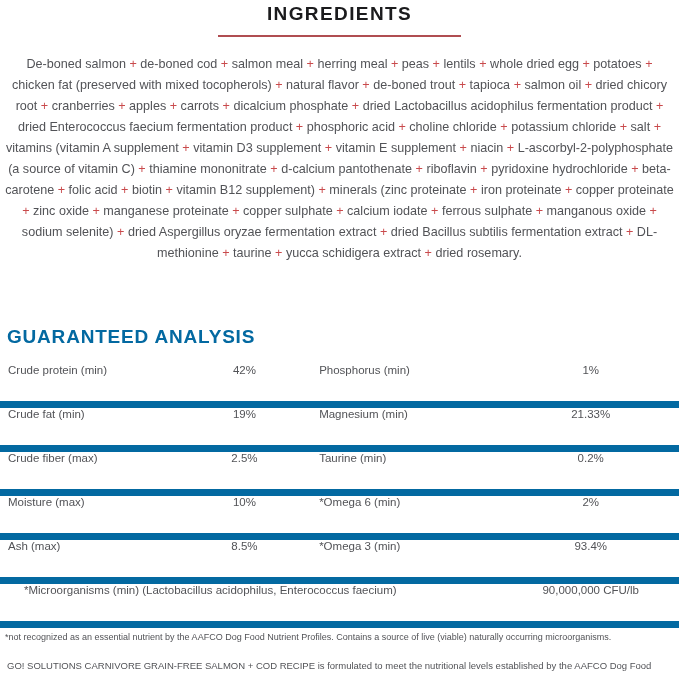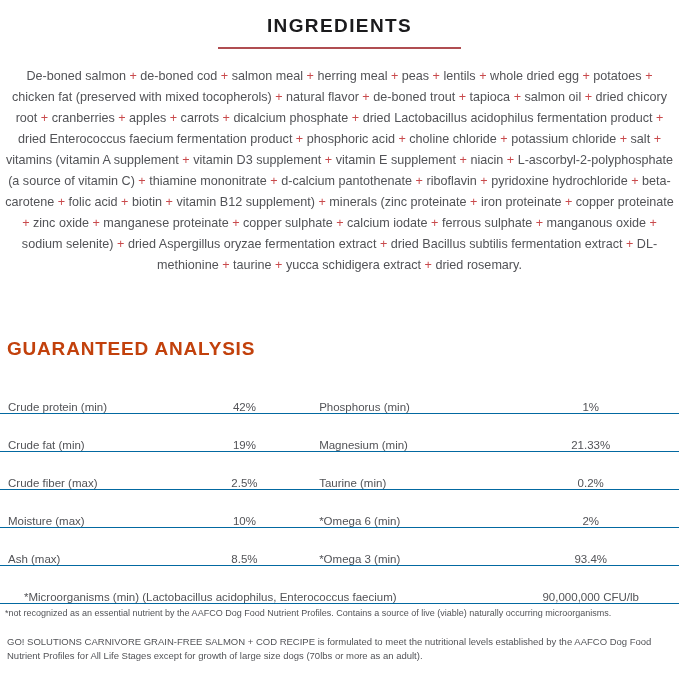--- a/index.html
+++ b/index.html
@@ -5,21 +5,21 @@
   html, body { margin:0; padding:0; }
   body {
     width:679px; height:675px;
     background:#ffffff;
     font-family:"Liberation Sans", sans-serif;
     color:#525357;
     overflow:hidden;
   }
   .ingredients-title {
     text-align:center;
-    padding-top:15px;
+    padding-top:3px;
     font-size:19px;
     font-weight:bold;
     color:#1b1b1d;
     letter-spacing:1.4px;
   }
   .title-rule {
     width:243px; height:2px;
     background:#b04d51;
     margin:10px auto 0 auto;
   }
@@ -29,28 +29,28 @@
     text-align:center;
     font-size:12.6px;
     line-height:21px;
     color:#525357;
   }
   .plus { color:#c94a4c; }
   .ga-title {
     margin:62px 0 0 7px;
     font-size:19px;
     font-weight:bold;
-    color:#c2410c;
+    color:#0369a1;
     letter-spacing:0.8px;
   }
   .ga-table { margin-top:16px; width:679px; }
   .ga-row {
-    display:flex; align-items:flex-end;
+    display:flex; align-items:flex-start;
     height:37px;
-    border-bottom:1px solid #0369a1;
+    border-bottom:7px solid #0369a1;
     font-size:11.5px;
     color:#525357;
   }
   .cell-l1 { width:25%; padding-left:8px; box-sizing:border-box; }
   .cell-v1 { width:22%; text-align:center; }
   .cell-l2 { width:27%; }
   .cell-v2 { width:26%; text-align:center; }
   .micro-label { flex:1; padding-left:24px; }
   .micro-value { width:26%; text-align:center; }
   .footnote {

